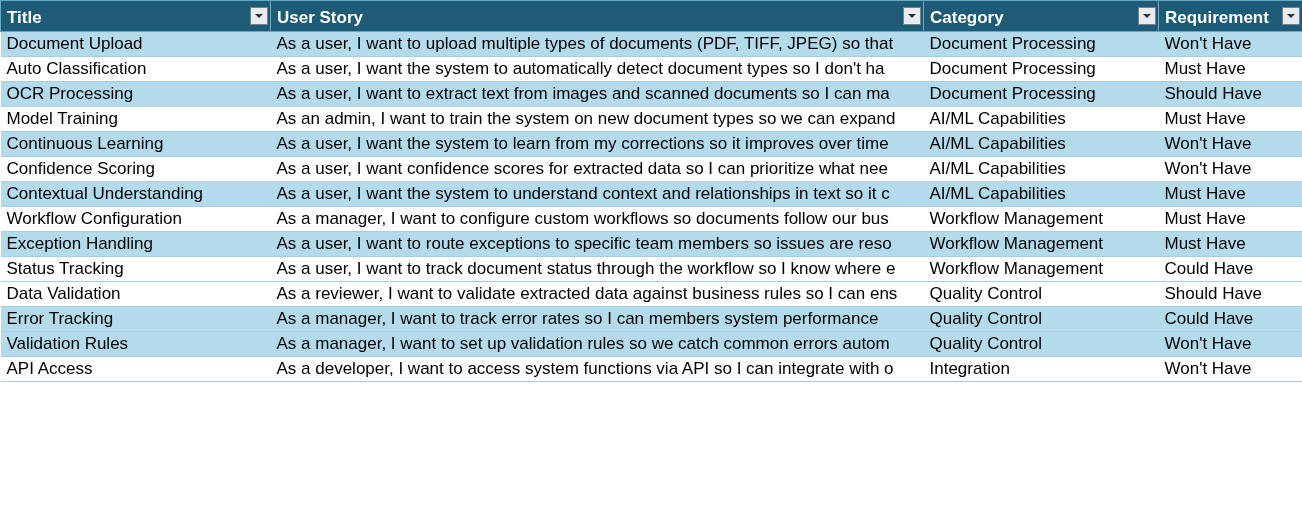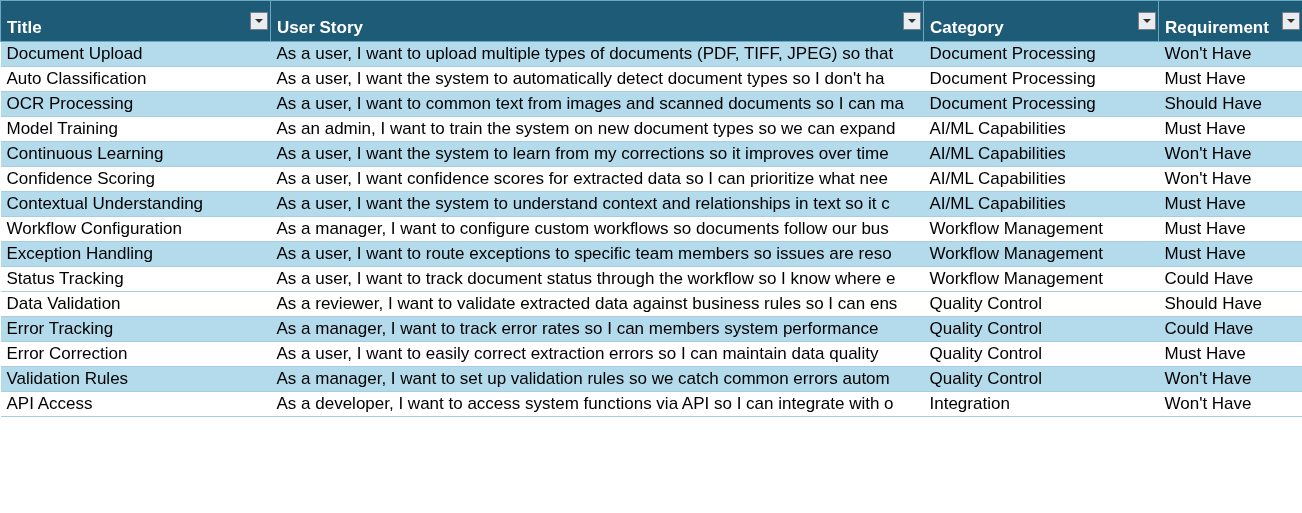--- a/index.html
+++ b/index.html
@@ -14,21 +14,21 @@
   .table {
     width: 1302px;
     border-collapse: collapse;
     table-layout: fixed;
   }
   .table th {
     background: #1e5b76;
     color: #ffffff;
     text-align: left;
     font-weight: 700;
-    padding: 17px 6px 3px 6px;
+    padding: 7px 6px 3px 6px;
     border: 1px solid #6aa9c2;
     position: relative;
     height: 22px;
     box-sizing: border-box;
     white-space: nowrap;
     overflow: hidden;
   }
   .table td {
     border: 1px solid #a9cde0;
     border-left: none;
@@ -120,21 +120,21 @@
         <td>Won't Have</td>
       </tr>
       <tr class="even">
         <td>Auto Classification</td>
         <td>As a user, I want the system to automatically detect document types so I don't ha</td>
         <td>Document Processing</td>
         <td>Must Have</td>
       </tr>
       <tr class="odd">
         <td>OCR Processing</td>
-        <td>As a user, I want to common text from images and scanned documents so I can ma</td>
+        <td>As a user, I want to extract text from images and scanned documents so I can ma</td>
         <td>Document Processing</td>
         <td>Should Have</td>
       </tr>
       <tr class="even">
         <td>Model Training</td>
         <td>As an admin, I want to train the system on new document types so we can expand</td>
         <td>AI/ML Capabilities</td>
         <td>Must Have</td>
       </tr>
       <tr class="odd">
@@ -178,26 +178,20 @@
         <td>As a reviewer, I want to validate extracted data against business rules so I can ens</td>
         <td>Quality Control</td>
         <td>Should Have</td>
       </tr>
       <tr class="odd">
         <td>Error Tracking</td>
         <td>As a manager, I want to track error rates so I can members system performance</td>
         <td>Quality Control</td>
         <td>Could Have</td>
       </tr>
-      <tr class="even">
-        <td>Error Correction</td>
-        <td>As a user, I want to easily correct extraction errors so I can maintain data quality</td>
-        <td>Quality Control</td>
-        <td>Must Have</td>
-      </tr>
       <tr class="odd">
         <td>Validation Rules</td>
         <td>As a manager, I want to set up validation rules so we catch common errors autom</td>
         <td>Quality Control</td>
         <td>Won't Have</td>
       </tr>
       <tr class="even">
         <td>API Access</td>
         <td>As a developer, I want to access system functions via API so I can integrate with o</td>
         <td>Integration</td>

